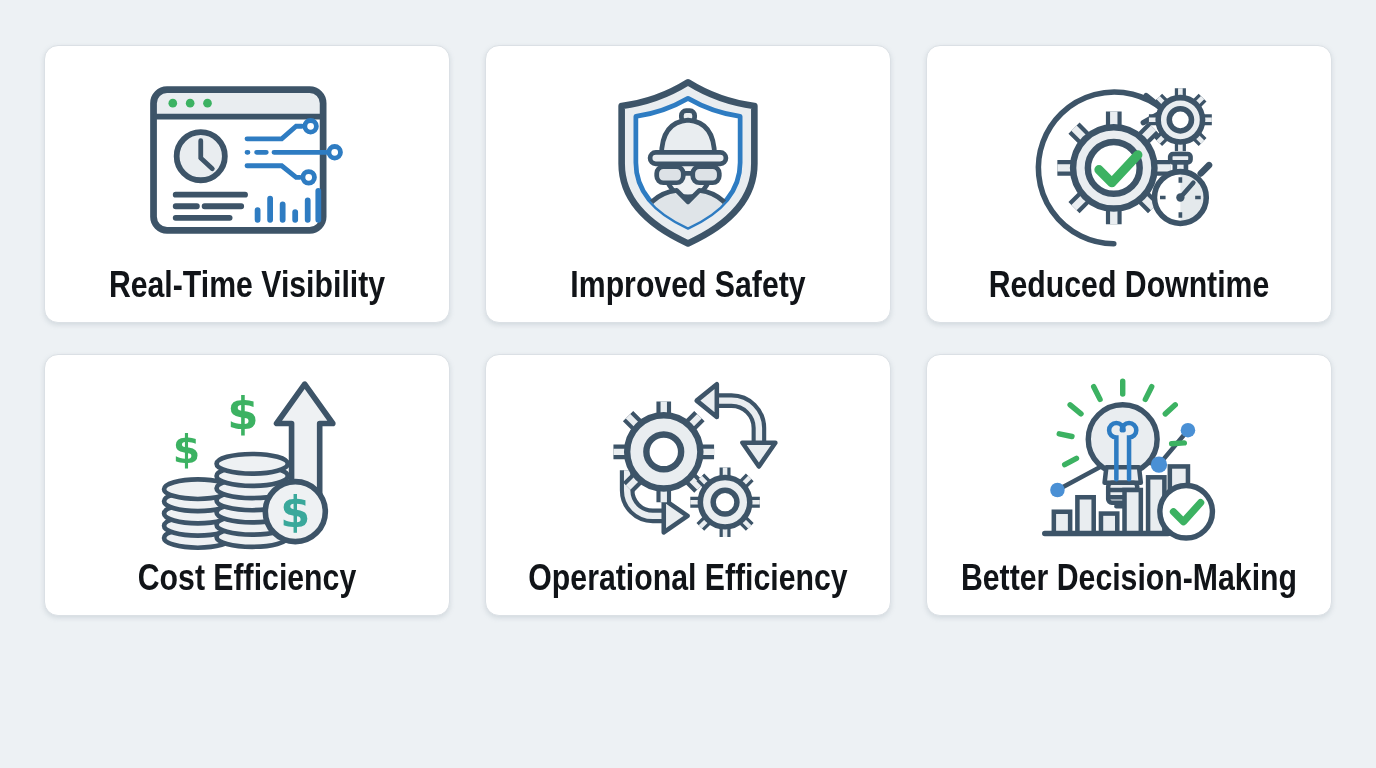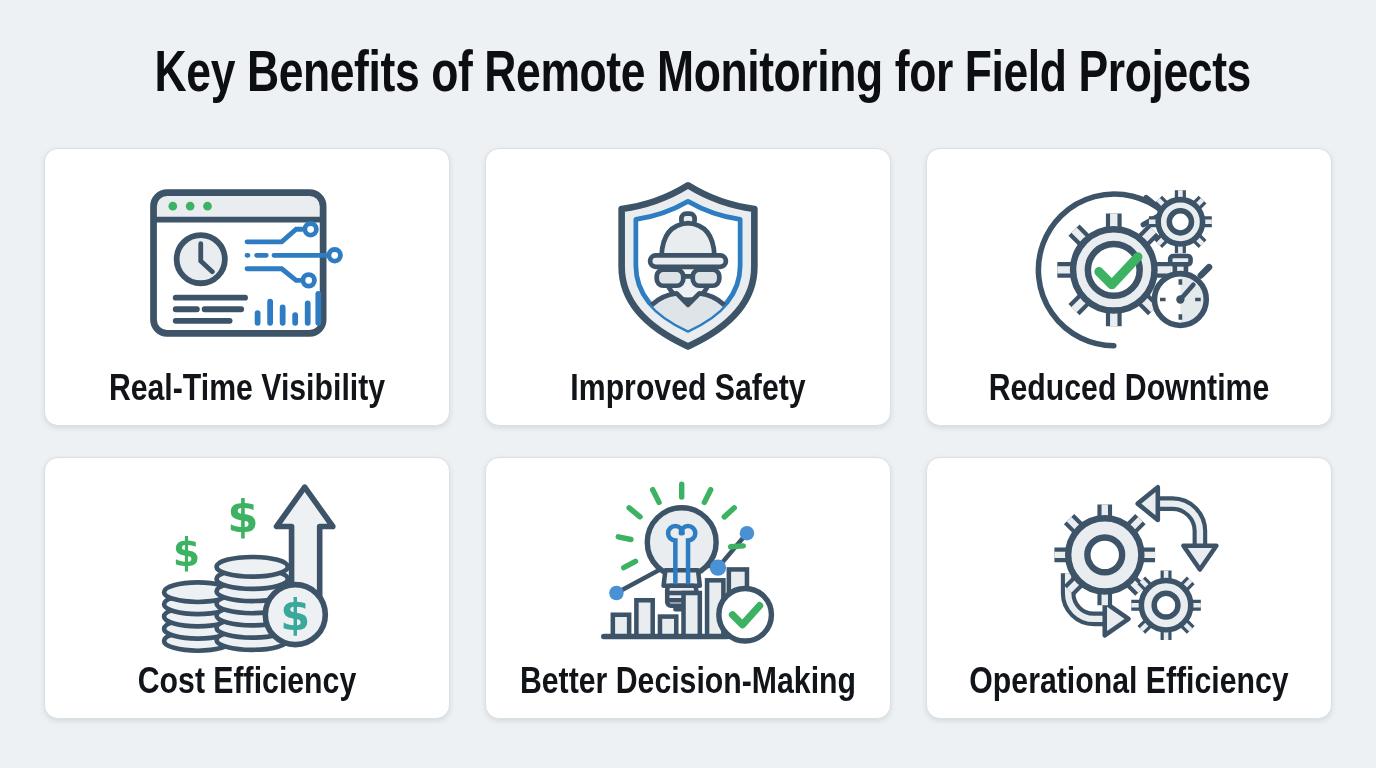--- a/index.html
+++ b/index.html
@@ -57,21 +57,20 @@
     transform:scaleX(0.84);
     transform-origin:center;
     white-space:nowrap;
   }
   svg{display:block;}
 </style>
 </head>
 <body>
 
 <main>
-  <h1 class="page-title"><span class="squeeze">Key Benefits of Remote Monitoring for Field Projects</span></h1>
 
   <section class="grid">
 
     <div class="card">
       <div class="icon-box">
         <svg width="212" height="166" viewBox="0 0 220 172">
           <path d="M13,27 Q13,13 27,13 H175 Q189,13 189,27 V39 H13 Z" fill="#e9edf0"></path>
           <rect x="13" y="13" width="176" height="146" rx="14" fill="none" stroke="#3d5468" stroke-width="7"></rect>
           <line x1="13" y1="41" x2="189" y2="41" stroke="#3d5468" stroke-width="6"></line>
           <circle cx="33" cy="27" r="4.5" fill="#3cb262"></circle>
@@ -170,20 +169,47 @@
           </g>
           <circle cx="156" cy="150" r="32" fill="#eef1f3" stroke="#3d5468" stroke-width="6"></circle>
           <text x="156" y="166" font-size="46" font-weight="bold" text-anchor="middle" fill="#3aa89b" font-family="DejaVu Sans, sans-serif">$</text>
         </svg>
       </div>
       <div class="card-label">Cost Efficiency</div>
     </div>
 
     <div class="card">
       <div class="icon-box">
+        <svg width="188" height="172" viewBox="0 0 205 188">
+
+          <path d="M134,28 H150 A30,30 0 0 1 180,58 V74" fill="none" stroke="#3d5468" stroke-width="16"></path>
+          <path d="M134,28 H150 A30,30 0 0 1 180,58 V74" fill="none" stroke="#e9edf0" stroke-width="7"></path>
+          <polygon points="112,28 134,10 134,46" fill="#e9edf0" stroke="#3d5468" stroke-width="5" stroke-linejoin="round"></polygon>
+          <polygon points="162,74 198,74 180,100" fill="#e9edf0" stroke="#3d5468" stroke-width="5" stroke-linejoin="round"></polygon>
+
+          <path d="M36,104 V126 A28,28 0 0 0 64,154 H76" fill="none" stroke="#3d5468" stroke-width="16"></path>
+          <path d="M36,104 V126 A28,28 0 0 0 64,154 H76" fill="none" stroke="#e9edf0" stroke-width="7"></path>
+          <polygon points="76,136 102,154 76,172" fill="#e9edf0" stroke="#3d5468" stroke-width="5" stroke-linejoin="round"></polygon>
+
+          <path d="M110,84 L131,84 M100,108 L115,123 M76,118 L76,139 M52,108 L37,123 M42,84 L21,84 M52,60 L37,45 M76,50 L76,29 M100,60 L115,45" stroke="#3d5468" stroke-width="16" fill="none"></path>
+          <path d="M110,84 L131,84 M100,108 L115,123 M76,118 L76,139 M52,108 L37,123 M42,84 L21,84 M52,60 L37,45 M76,50 L76,29 M100,60 L115,45" stroke="#e9edf0" stroke-width="7" fill="none"></path>
+          <circle cx="76" cy="84" r="40" fill="#e9edf0" stroke="#3d5468" stroke-width="7"></circle>
+          <circle cx="76" cy="84" r="19" fill="#ffffff" stroke="#3d5468" stroke-width="7"></circle>
+
+          <path d="M166,139 L181,139 M159,155 L170,166 M143,162 L143,177 M127,155 L116,166 M120,139 L105,139 M127,123 L116,112 M143,116 L143,101 M159,123 L170,112" stroke="#3d5468" stroke-width="12" fill="none"></path>
+          <path d="M166,139 L181,139 M159,155 L170,166 M143,162 L143,177 M127,155 L116,166 M120,139 L105,139 M127,123 L116,112 M143,116 L143,101 M159,123 L170,112" stroke="#e9edf0" stroke-width="5" fill="none"></path>
+          <circle cx="143" cy="139" r="27" fill="#e9edf0" stroke="#3d5468" stroke-width="6"></circle>
+          <circle cx="143" cy="139" r="13" fill="#ffffff" stroke="#3d5468" stroke-width="6"></circle>
+        </svg>
+      </div>
+      <div class="card-label">Operational Efficiency</div>
+    </div>
+
+    <div class="card">
+      <div class="icon-box">
         <svg width="195" height="174" viewBox="0 0 215 192">
           <path d="M28,128 L95,92 L140,100 L172,62" fill="none" stroke="#3d5468" stroke-width="5" stroke-linecap="round"></path>
 
           <circle cx="100" cy="72" r="38" fill="#e9edf0" stroke="#3d5468" stroke-width="6"></circle>
           <path d="M82,103 L80,120 H120 L118,103 Z" fill="#e9edf0" stroke="#3d5468" stroke-width="5" stroke-linejoin="round"></path>
           <rect x="84" y="120" width="32" height="22" rx="4" fill="#e9edf0" stroke="#3d5468" stroke-width="5"></rect>
           <path d="M84,128 H116 M84,136 H116 M93,146 H107" fill="none" stroke="#3d5468" stroke-width="5" stroke-linecap="round"></path>
           <path d="M93,116 V70 A8,8 0 1 1 101,62" fill="none" stroke="#2e7cc2" stroke-width="5" stroke-linecap="round"></path>
           <path d="M107,116 V70 A8,8 0 1 0 99,62" fill="none" stroke="#2e7cc2" stroke-width="5" stroke-linecap="round"></path>
 
@@ -203,41 +229,14 @@
           <circle cx="140" cy="100" r="9" fill="#4a90d5"></circle>
           <circle cx="172" cy="62" r="8" fill="#4a90d5"></circle>
 
           <circle cx="170" cy="152" r="29" fill="#ffffff" stroke="#3d5468" stroke-width="6"></circle>
           <path d="M156,152 l11,11 l19,-21" fill="none" stroke="#3cb262" stroke-width="8" stroke-linecap="round" stroke-linejoin="round"></path>
         </svg>
       </div>
       <div class="card-label">Better Decision-Making</div>
     </div>
 
-    <div class="card">
-      <div class="icon-box">
-        <svg width="188" height="172" viewBox="0 0 205 188">
-
-          <path d="M134,28 H150 A30,30 0 0 1 180,58 V74" fill="none" stroke="#3d5468" stroke-width="16"></path>
-          <path d="M134,28 H150 A30,30 0 0 1 180,58 V74" fill="none" stroke="#e9edf0" stroke-width="7"></path>
-          <polygon points="112,28 134,10 134,46" fill="#e9edf0" stroke="#3d5468" stroke-width="5" stroke-linejoin="round"></polygon>
-          <polygon points="162,74 198,74 180,100" fill="#e9edf0" stroke="#3d5468" stroke-width="5" stroke-linejoin="round"></polygon>
-
-          <path d="M36,104 V126 A28,28 0 0 0 64,154 H76" fill="none" stroke="#3d5468" stroke-width="16"></path>
-          <path d="M36,104 V126 A28,28 0 0 0 64,154 H76" fill="none" stroke="#e9edf0" stroke-width="7"></path>
-          <polygon points="76,136 102,154 76,172" fill="#e9edf0" stroke="#3d5468" stroke-width="5" stroke-linejoin="round"></polygon>
-
-          <path d="M110,84 L131,84 M100,108 L115,123 M76,118 L76,139 M52,108 L37,123 M42,84 L21,84 M52,60 L37,45 M76,50 L76,29 M100,60 L115,45" stroke="#3d5468" stroke-width="16" fill="none"></path>
-          <path d="M110,84 L131,84 M100,108 L115,123 M76,118 L76,139 M52,108 L37,123 M42,84 L21,84 M52,60 L37,45 M76,50 L76,29 M100,60 L115,45" stroke="#e9edf0" stroke-width="7" fill="none"></path>
-          <circle cx="76" cy="84" r="40" fill="#e9edf0" stroke="#3d5468" stroke-width="7"></circle>
-          <circle cx="76" cy="84" r="19" fill="#ffffff" stroke="#3d5468" stroke-width="7"></circle>
-
-          <path d="M166,139 L181,139 M159,155 L170,166 M143,162 L143,177 M127,155 L116,166 M120,139 L105,139 M127,123 L116,112 M143,116 L143,101 M159,123 L170,112" stroke="#3d5468" stroke-width="12" fill="none"></path>
-          <path d="M166,139 L181,139 M159,155 L170,166 M143,162 L143,177 M127,155 L116,166 M120,139 L105,139 M127,123 L116,112 M143,116 L143,101 M159,123 L170,112" stroke="#e9edf0" stroke-width="5" fill="none"></path>
-          <circle cx="143" cy="139" r="27" fill="#e9edf0" stroke="#3d5468" stroke-width="6"></circle>
-          <circle cx="143" cy="139" r="13" fill="#ffffff" stroke="#3d5468" stroke-width="6"></circle>
-        </svg>
-      </div>
-      <div class="card-label">Operational Efficiency</div>
-    </div>
-
   </section>
 </main>
 
 </body></html>

